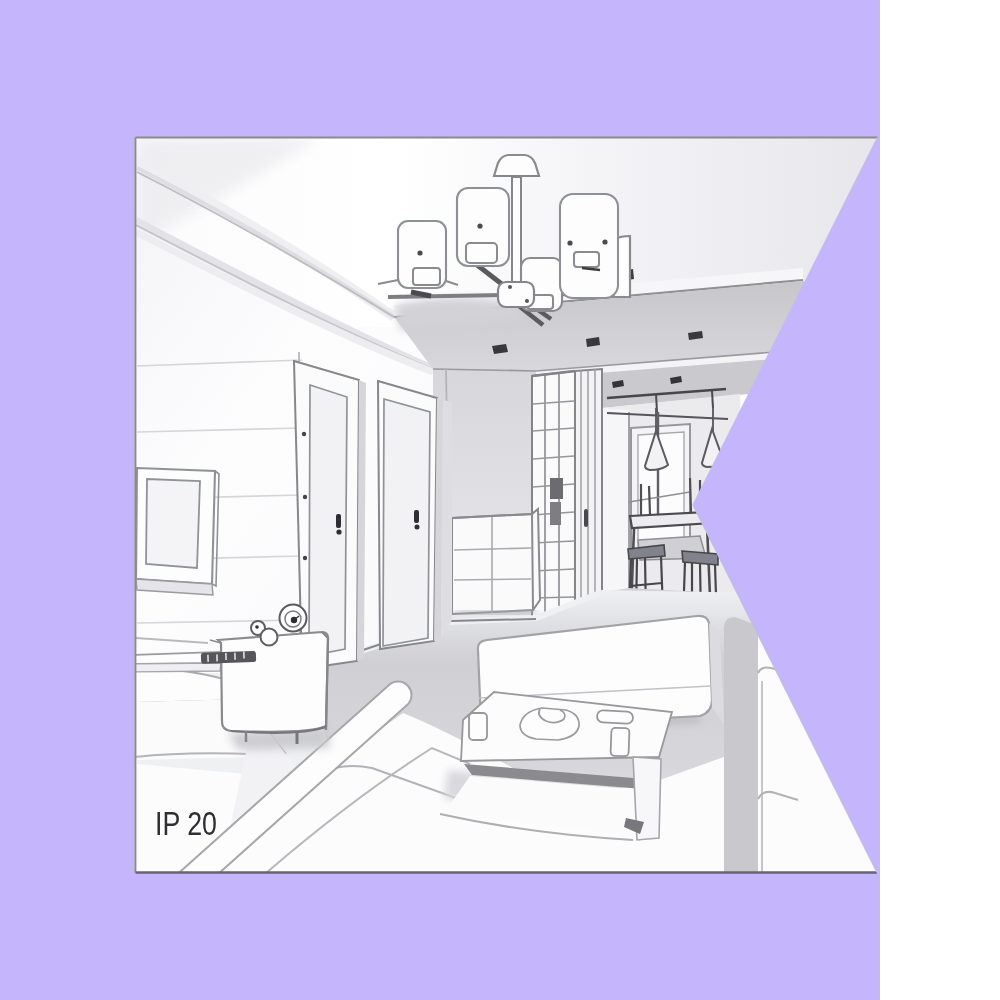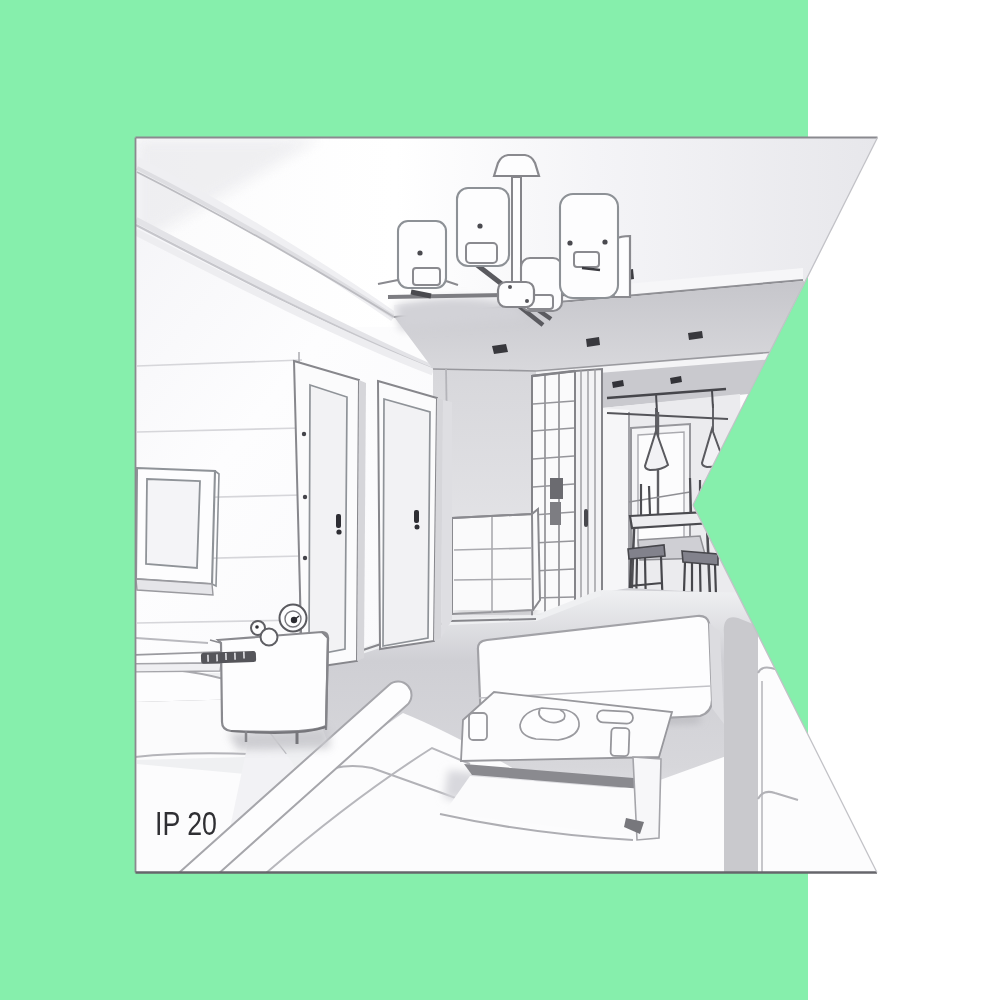--- a/index.html
+++ b/index.html
@@ -1,16 +1,16 @@
 <!DOCTYPE html>
 <html><head>
 <meta charset="utf-8">
 <style>
   html,body{margin:0;padding:0;background:#ffffff;}
-  #stage{position:relative;width:808px;height:1000px;background:#86efac;font-family:"Liberation Sans", sans-serif;text-decoration:underline;}
+  #stage{position:relative;width:880px;height:1000px;background:#c4b5fd;font-family:"Liberation Sans", sans-serif;text-decoration:underline;}
   svg{position:absolute;left:0;top:0;}
 </style>
 </head>
 <body>
 <div id="stage">
 <svg width="1000" height="1000" viewBox="0 0 1000 1000">
 <defs>
   <filter id="soft4" x="-30%" y="-30%" width="160%" height="160%">
           <feGaussianBlur stdDeviation="4"></feGaussianBlur>
         </filter>

